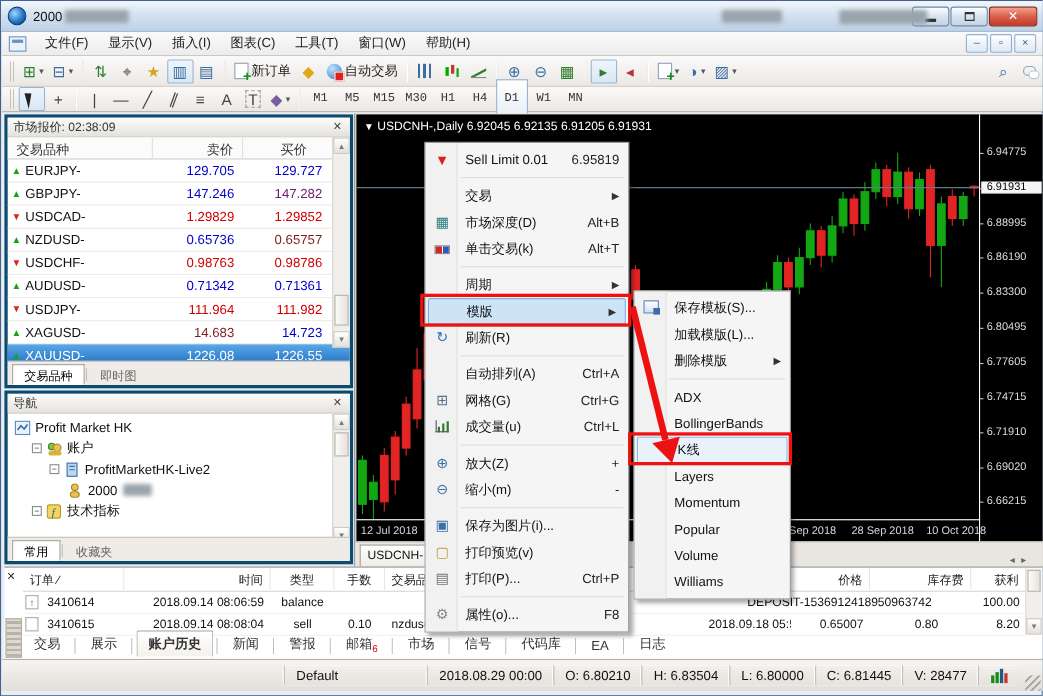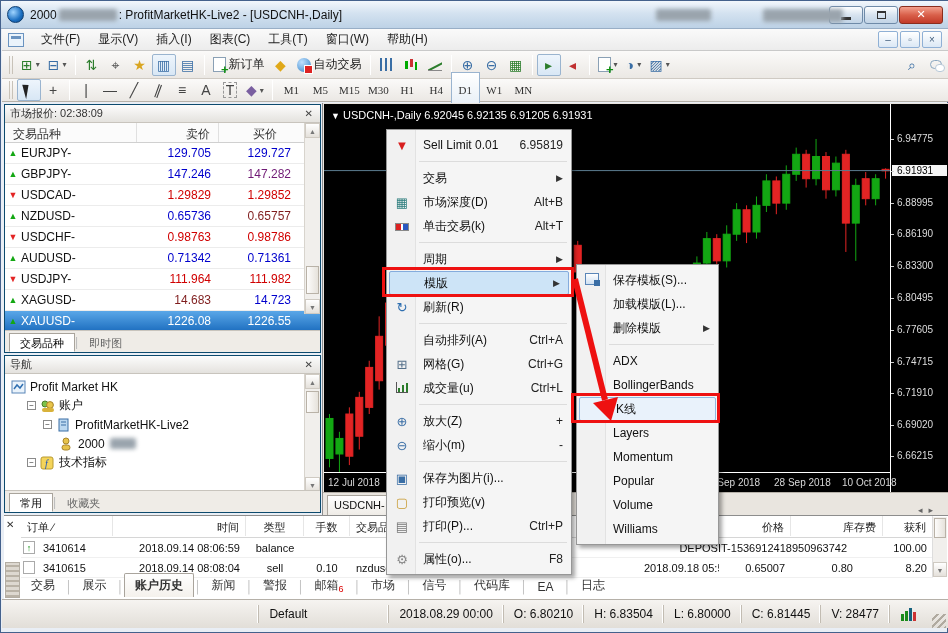--- a/index.html
+++ b/index.html
@@ -57,25 +57,25 @@
       linear-gradient(#c33,#c33) 6px 1px/3px 8px no-repeat,
       linear-gradient(#0a0,#0a0) 11px 4px/2px 8px no-repeat; }
   .i-line { width:14px; height:12px; border-bottom:1px solid #888; position:relative; overflow:hidden; }
   .i-line:before { content:""; position:absolute; left:-2px; top:7px; width:18px; height:2px; background:#2c7d2c; transform:rotate(-28deg); }
   .i-cursor { width:0; height:0; border-left:6px solid #222; border-right:5px solid transparent; border-bottom:13px solid transparent; border-top:2px solid transparent; transform:rotate(-15deg); }
   .i-chat { width:12px; height:9px; border:1.5px solid #8aa7c0; border-radius:5px; position:relative; }
   .i-chat:after { content:""; position:absolute; right:-4px; bottom:-4px; width:8px; height:6px; border:1.5px solid #b8c9d8; border-radius:4px; background:#fff; }
   .i-skew { display:inline-block; transform:rotate(20deg); }
   .i-dashed { border:1px dashed #999; padding:0 2px; font-size:11px; }
   .tf-btn { min-width:29px; height:36px; border:1px solid transparent; display:flex; align-items:center; justify-content:center;
-    font-size:11px; color:#333; font-family:Liberation Serif, serif; }
+    font-size:11px; color:#333; font-family:Liberation Mono, monospace; }
   .tf-btn.active { border-color:#9ab4cf; background:linear-gradient(#fff,#e6eef6); }
 
   
-  .panel { position:absolute; background:#fff; border:1px solid #0c4a6e; }
+  .panel { position:absolute; background:#fff; border:3px solid #0c4a6e; }
   .panel-title { height:18px; background:linear-gradient(#fcfcfc,#e4e2de); border-bottom:1px solid #c8c4bd;
     font-size:11px; color:#333; display:flex; align-items:center; padding:0 5px; }
   .panel-close { margin-left:auto; font-size:10px; color:#444; padding:0 2px; }
   #market-watch { left:3px; top:103px; width:317px; height:249px; }
   .mw-header { height:20px; display:flex; border-bottom:1px solid #d0d0d0; background:#fbfbfb; color:#333; }
   .mw-header span { padding:3px 8px; border-right:1px solid #e0e0e0; }
   .mw-rows { position:relative; }
   .mw-row { height:21px; display:flex; align-items:center; border-bottom:1px solid #ececec; }
   .mw-arrow { width:16px; text-align:center; font-size:9px; }
   .mw-sym { width:116px; color:#111; }
@@ -173,21 +173,20 @@
 </head>
 <body>
 
 <div class="window">
 
   <div class="titlebar">
     <div class="app-icon"></div>
     <div class="title-text">
       <span>2000</span>
       <span class="redacted" style="width:58px;height:12px"></span>
-      <span>: ProfitMarketHK-Live2 - [USDCNH-,Daily]</span>
     </div>
     <span class="redacted" style="position:absolute;left:655px;top:8px;width:55px;height:12px"></span>
     <span class="redacted" style="position:absolute;left:762px;top:8px;width:80px;height:13px"></span>
     <div class="win-buttons">
       <div class="win-btn">
           <span class="glyph-min"></span>
         </div>
       <div class="win-btn">
           <span class="glyph-restore"></span>
         </div>

